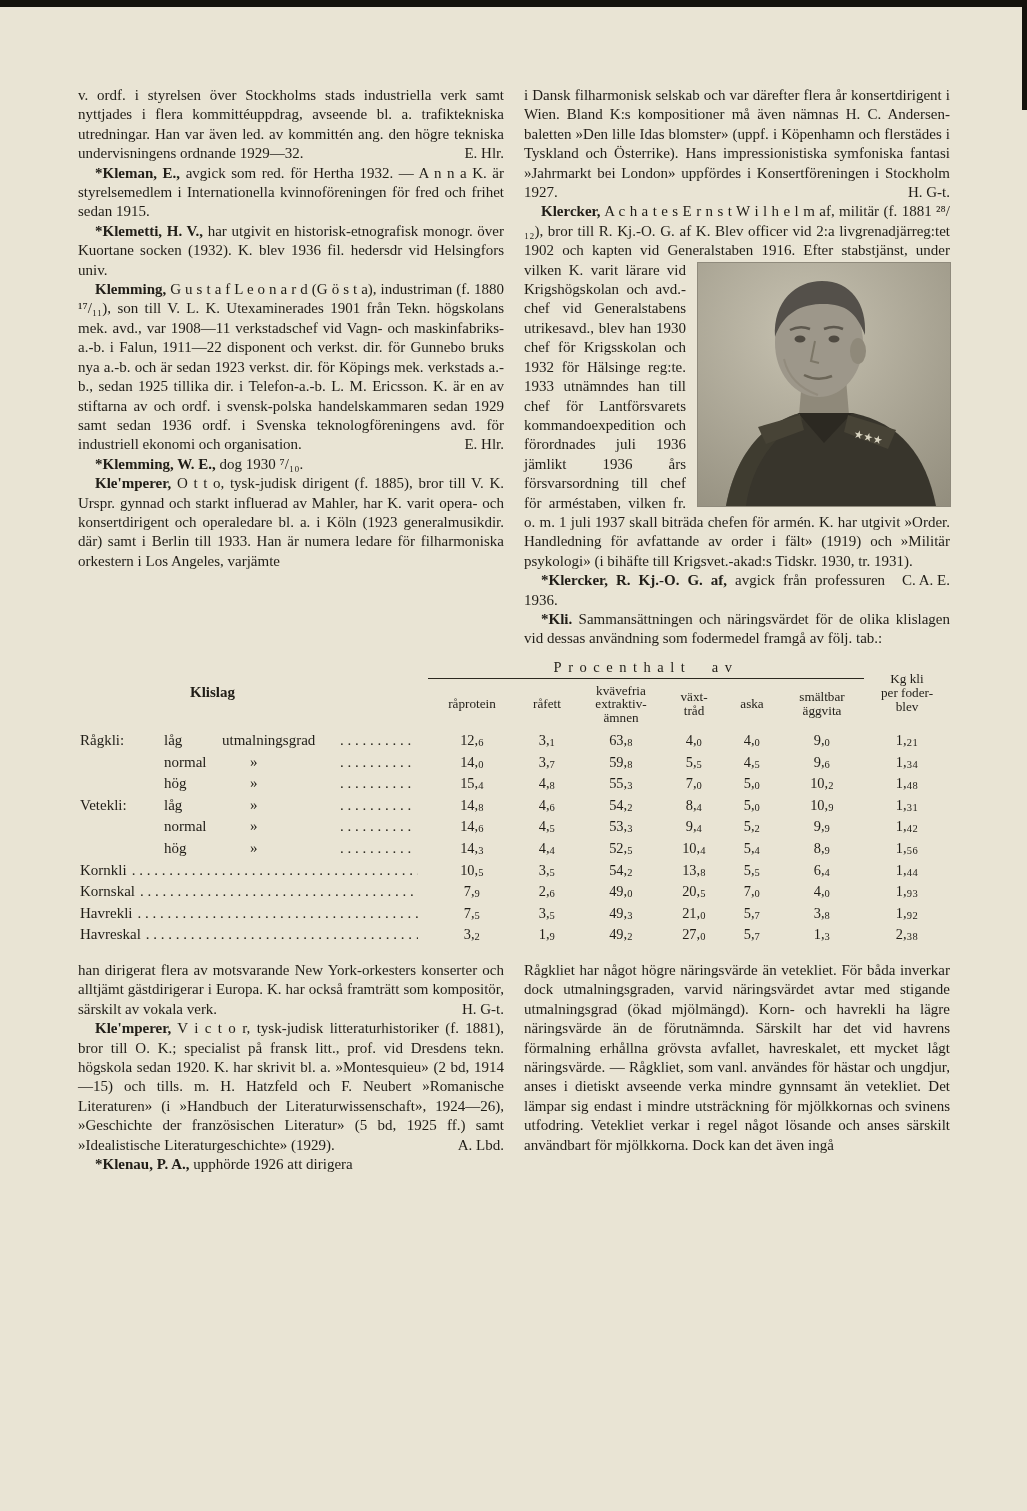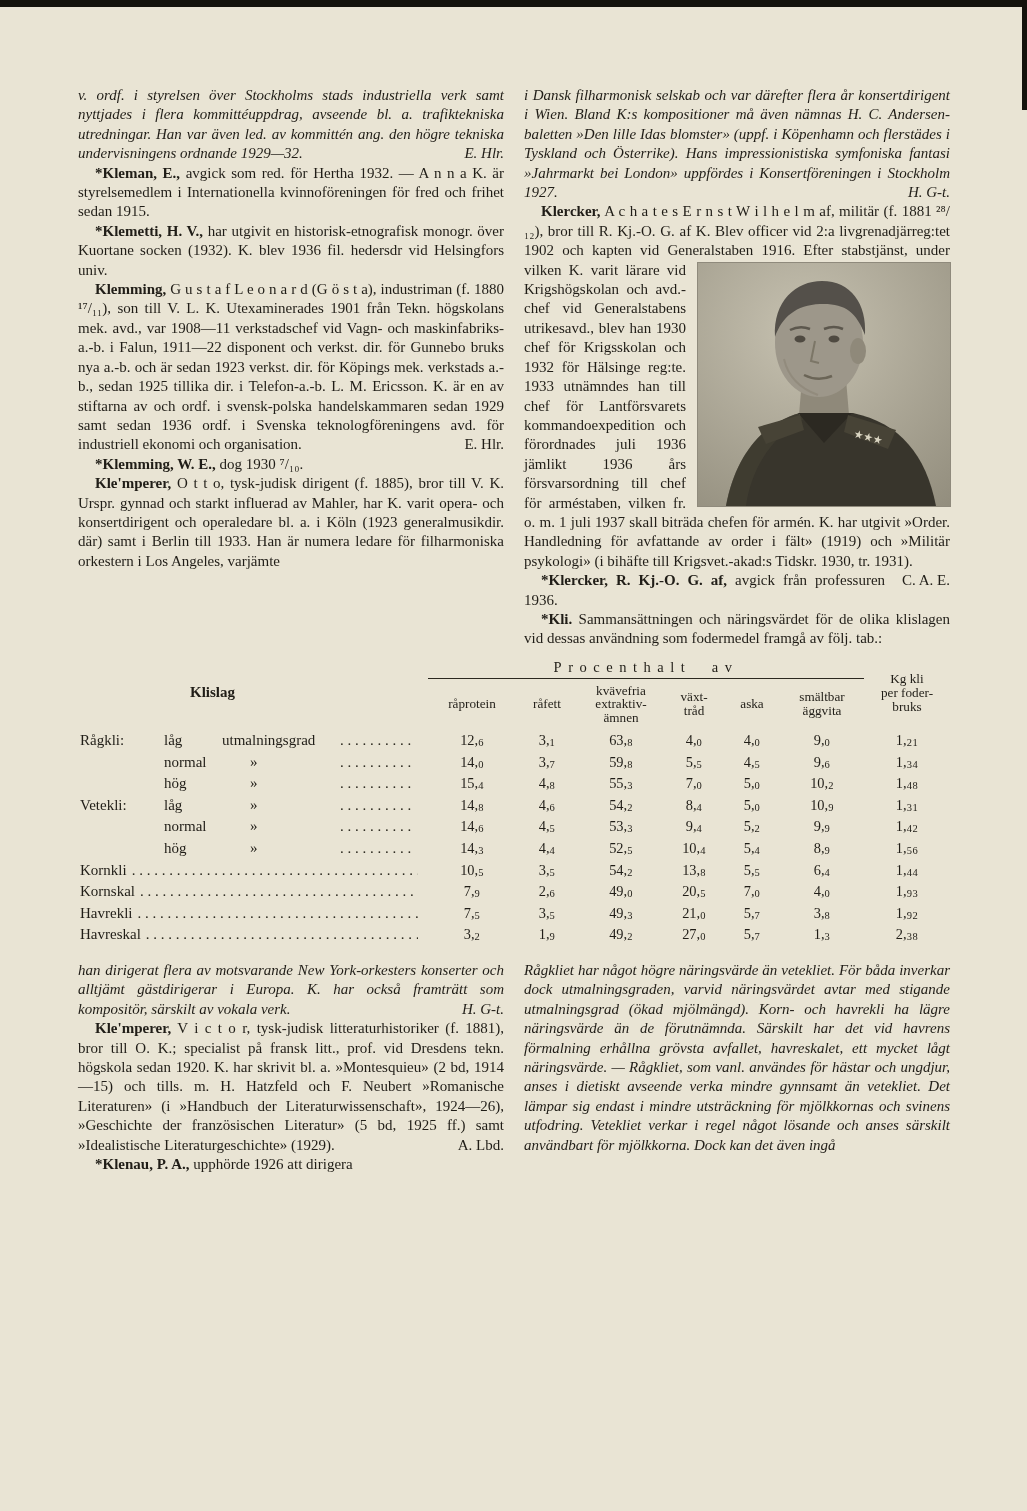--- a/index.html
+++ b/index.html
@@ -18,21 +18,21 @@
   .page { padding: 86px 77px 0 78px; }
 
   .page-header { display: flex; align-items: baseline; margin-bottom: 20px; font-size: 15.5px; }
   .pagenum { width: 70px; }
   .pagenum.right { text-align: right; }
   .running-title { flex: 1; text-align: center; font-weight: bold; font-size: 16.5px; }
 
   .columns { display: flex; gap: 20px; }
   .col { width: 426px; text-align: justify; font-size: 15px; line-height: 19.4px; }
   .col p.entry { margin: 0; text-indent: 17px; }
-  .col p.entry.noindent { text-indent: 0; font-style: italic; }
+  .col p.entry.noindent { text-indent: 0; }
   .sig { float: right; }
 
   
   .photo-float {
     float: right;
     width: 252px; height: 243px;
     margin: 2px 0 6px 12px;
     background: #a9a499;
     box-shadow: 0 0 0 1px #8f8a7c;
   }
@@ -134,21 +134,21 @@
       <div class="cell h c4">kvävefria
 extraktiv-
 ämnen</div>
       <div class="cell h c5">växt-
 tråd</div>
       <div class="cell h c6">aska</div>
       <div class="cell h c7">smältbar
 äggvita</div>
       <div class="cell kgkli">Kg kli
 per foder-
-bruks</div>
+blev</div>
     </div>
     <div id="bran-rows">
         <div class="bgrid trow">
           <div class="tlabel">
             <span class="g1">Rågkli:</span>
             <span class="g2">låg</span>
             <span class="g3">utmalningsgrad</span>
             <span class="dots short">. . . . . . . . . . . . . . . . . . . . . . . . . . . . . . . . . . . . . . . . . . . . . . . . . . . . . . . . . . . . . . . . . . . . . . . . . . . . . . . . </span>
             <span class="blank"></span>
           </div>

